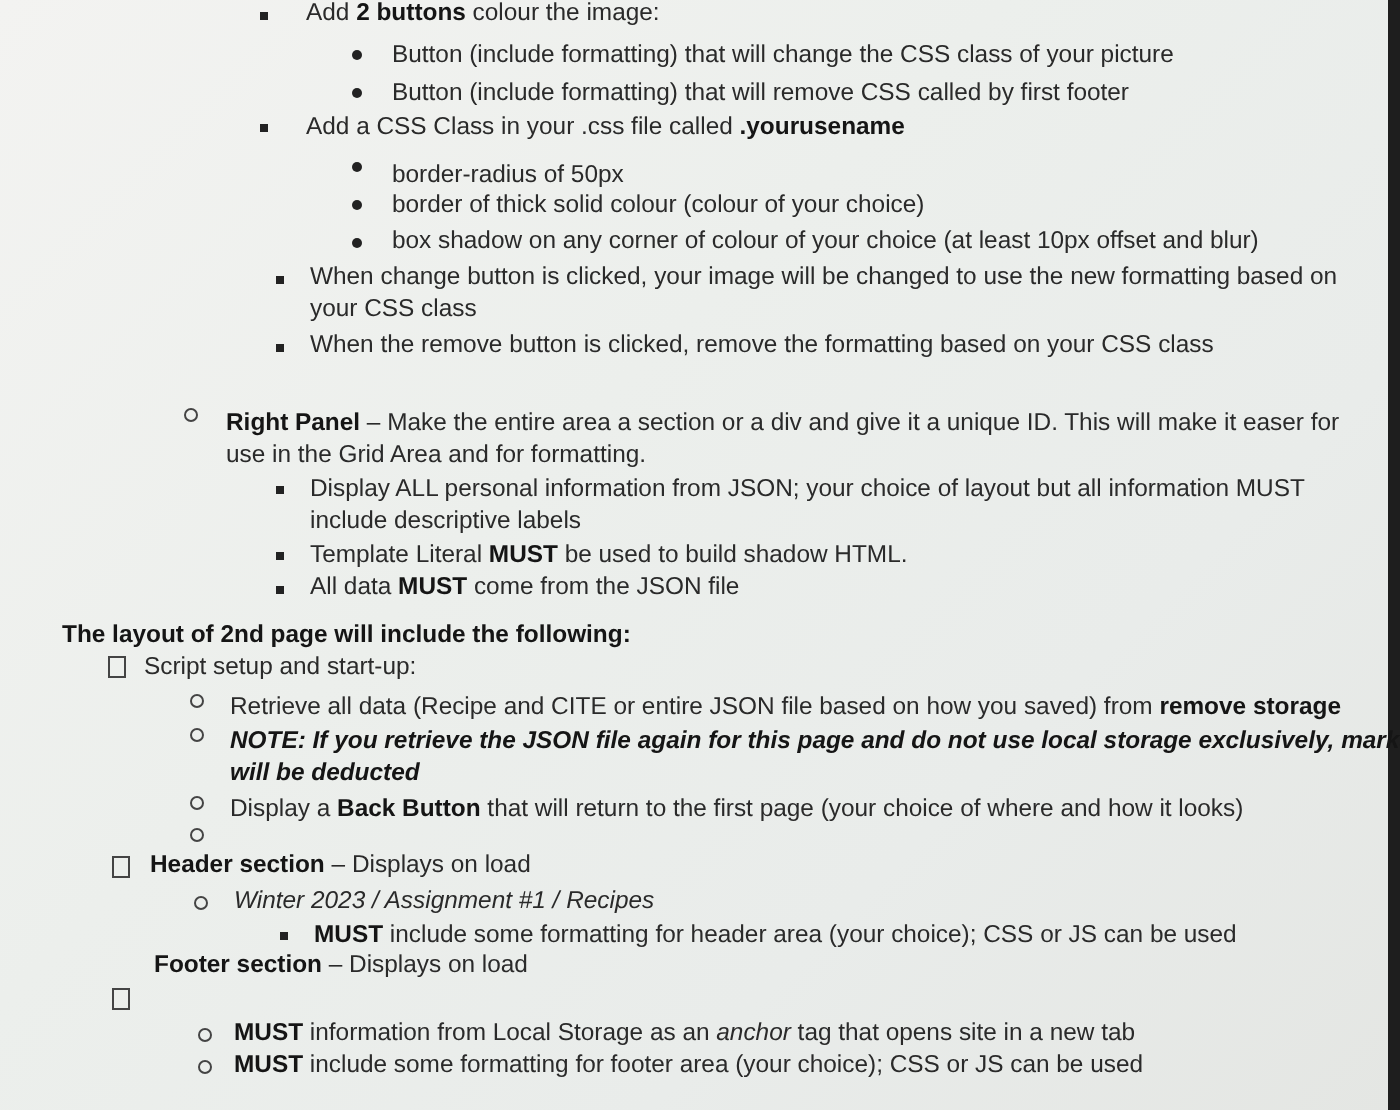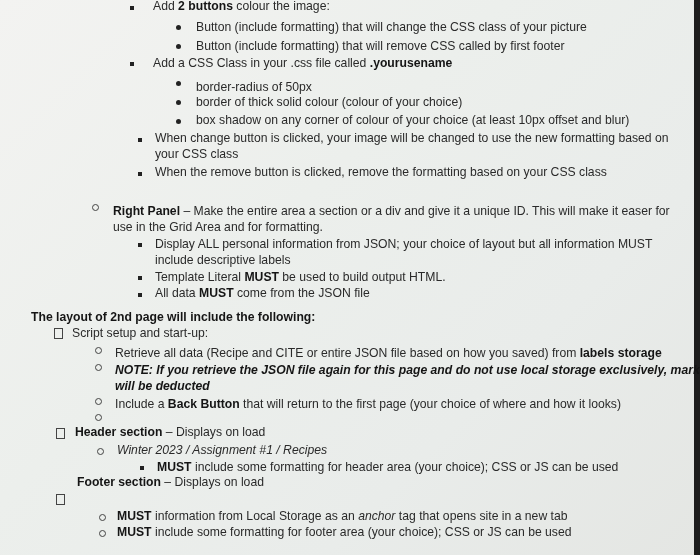--- a/index.html
+++ b/index.html
@@ -55,45 +55,45 @@
   <span class="b">Right Panel</span><span> – Make the entire area a section or a div and give it a unique ID. This will make it easer for</span>
 </div>
 <div class="line" style="left:113px;top:219px">use in the Grid Area and for formatting.</div>
 
 <span class="bullet-sq" style="left:138px;top:243px"></span>
 <div class="line" style="left:155px;top:236px">Display ALL personal information from JSON; your choice of layout but all information MUST</div>
 <div class="line" style="left:155px;top:252px">include descriptive labels</div>
 
 <span class="bullet-sq" style="left:138px;top:276px"></span>
 <div class="line" style="left:155px;top:269px">
-  <span>Template Literal </span><span class="b">MUST</span><span> be used to build output HTML.</span>
+  <span>Template Literal </span><span class="b">MUST</span><span> be used to build shadow HTML.</span>
 </div>
 
 <span class="bullet-sq" style="left:138px;top:293px"></span>
 <div class="line" style="left:155px;top:285px">
   <span>All data </span><span class="b">MUST</span><span> come from the JSON file</span>
 </div>
 
 <div class="line b" style="left:31px;top:309px">The layout of 2nd page will include the following:</div>
 
 <span class="checkbox" style="left:54px;top:328px"></span>
 <div class="line" style="left:72px;top:325px">Script setup and start-up:</div>
 
 <span class="bullet-circ" style="left:95px;top:347px"></span>
 <div class="line" style="left:115px;top:345px">
-  <span>Retrieve all data (Recipe and CITE or entire JSON file based on how you saved) from </span><span class="b">labels storage</span>
+  <span>Retrieve all data (Recipe and CITE or entire JSON file based on how you saved) from </span><span class="b">remove storage</span>
 </div>
 
 <span class="bullet-circ" style="left:95px;top:364px"></span>
 <div class="line b i" style="left:115px;top:362px">NOTE: If you retrieve the JSON file again for this page and do not use local storage exclusively, marks</div>
 <div class="line b i" style="left:115px;top:378px">will be deducted</div>
 
 <span class="bullet-circ" style="left:95px;top:398px"></span>
 <div class="line" style="left:115px;top:396px">
-  <span>Include a </span><span class="b">Back Button</span><span> that will return to the first page (your choice of where and how it looks)</span>
+  <span>Display a </span><span class="b">Back Button</span><span> that will return to the first page (your choice of where and how it looks)</span>
 </div>
 
 <span class="bullet-circ" style="left:95px;top:414px"></span>
 
 <span class="checkbox" style="left:56px;top:428px"></span>
 <div class="line" style="left:75px;top:424px">
   <span class="b">Header section</span><span> – Displays on load</span>
 </div>
 
 <span class="bullet-circ" style="left:97px;top:448px"></span>

